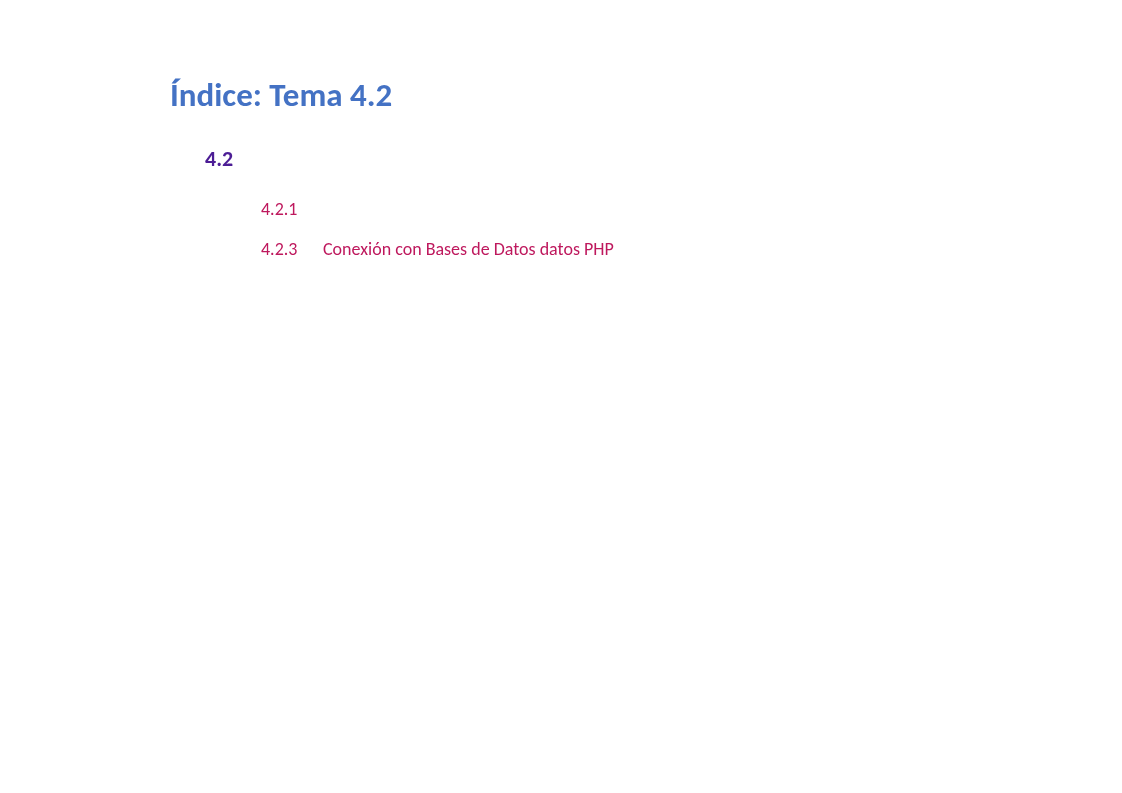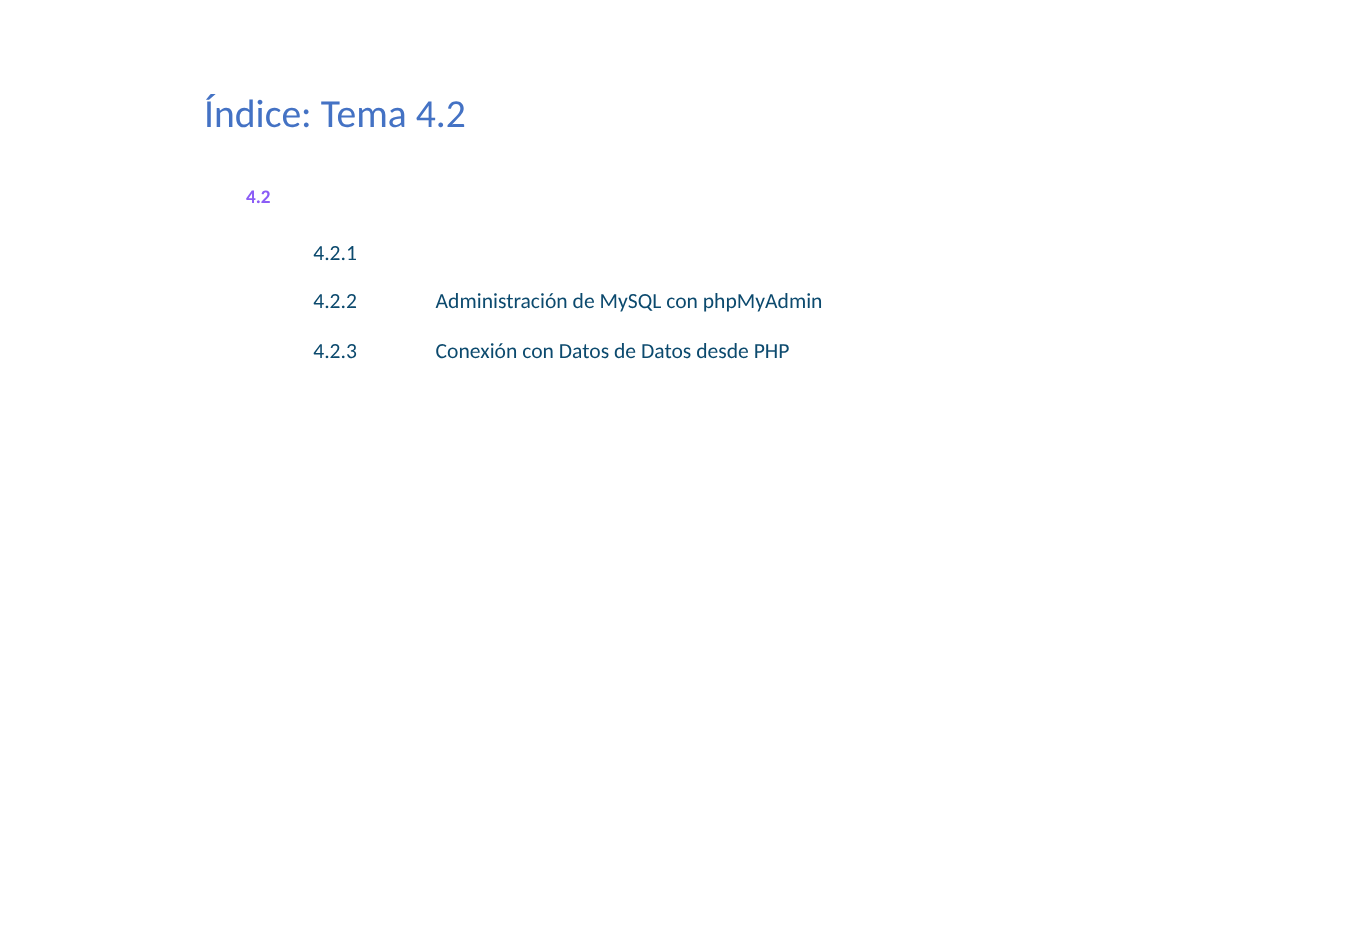--- a/index.html
+++ b/index.html
@@ -10,47 +10,46 @@
     body {
       font-family: Calibri, "Segoe UI", Arial, sans-serif;
       background: #ffffff;
       width: 1122px;
       height: 793px;
       padding: 75px 0 0 170px;
     }
     .title {
       color: #4472C4;
       font-size: 33px;
-      font-weight: normal;
-      margin-bottom: 40px;
+      font-weight: bold;
+      margin-bottom: 30px;
     }
     .section {
       margin-left: 35px;
     }
     .section-header {
       display: flex;
-      font-size: 16px;
+      font-size: 22px;
       font-weight: bold;
-      color: #8b5cf6;
+      color: #4c1d95;
       margin-bottom: 26px;
     }
     .section-number {
       width: 56px;
       flex-shrink: 0;
     }
     .subsection-list {
       margin-left: 56px;
     }
     .subsection-item {
       display: flex;
       font-size: 18px;
-      color: #0c4a6e;
+      color: #be185d;
       margin-bottom: 17px;
       line-height: 1.3;
-      gap: 40px;
     }
     .subsection-number {
       width: 62px;
       flex-shrink: 0;
     }
   </style>
 </head>
 <body>
 
 <h1 class="title">Índice: Tema 4.2</h1>
@@ -58,21 +57,17 @@
 <div class="section">
   <div class="section-header">
     <span class="section-number">4.2</span>
   </div>
 
   <div class="subsection-list">
     <div class="subsection-item">
       <span class="subsection-number">4.2.1</span>
     </div>
     <div class="subsection-item">
-      <span class="subsection-number">4.2.2</span>
-      <span>Administración de MySQL con phpMyAdmin</span>
-    </div>
-    <div class="subsection-item">
       <span class="subsection-number">4.2.3</span>
-      <span>Conexión con Datos de Datos desde PHP</span>
+      <span>Conexión con Bases de Datos datos PHP</span>
     </div>
   </div>
 </div>
 
 </body></html>

